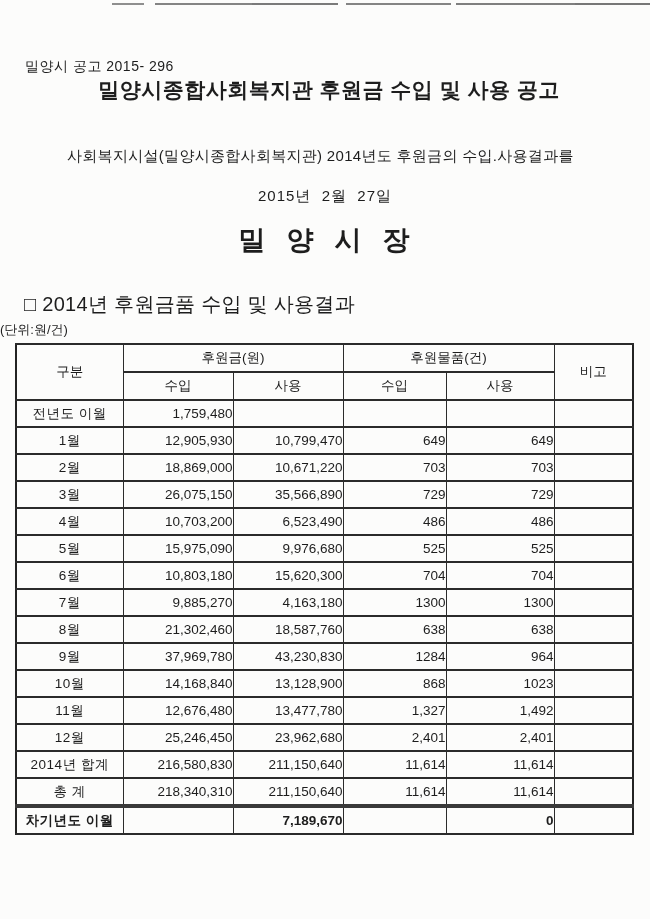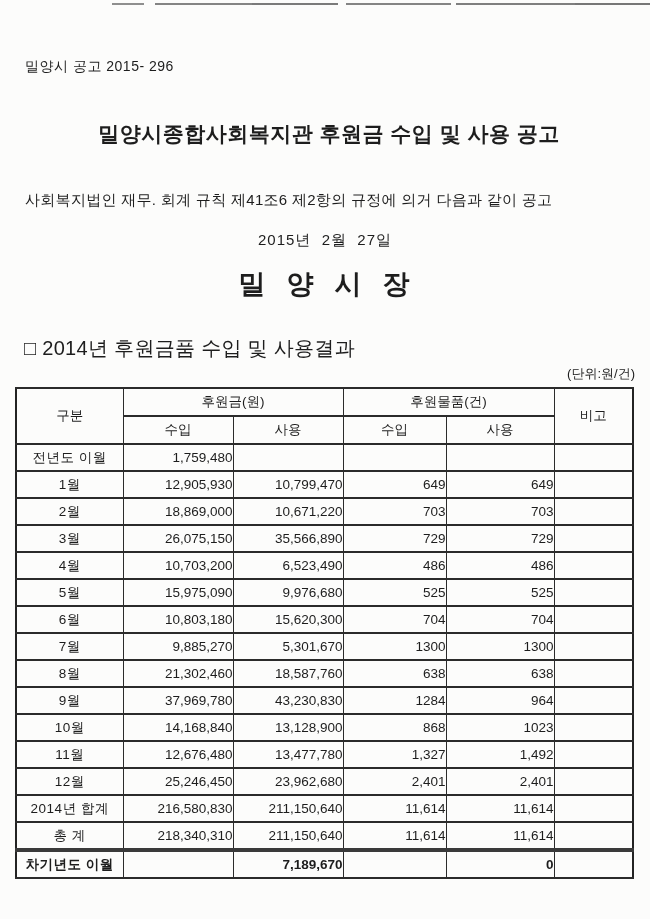--- a/index.html
+++ b/index.html
@@ -18,21 +18,20 @@
       #5c5c5c 8% 26%,#4f4f4f 26% 42%,transparent 42% 43.5%,
       #5c5c5c 43.5% 63%,transparent 63% 64%,
       #555 64% 86%,#4a4a4a 86% 100%);
     opacity:.75;
   }
   .notice-number{
     margin:58px 16px 0 25px;
     font-size:14px;letter-spacing:.5px;
   }
   .doc-title{
-    margin-top:44px;
     text-align:center;
     font-size:21px;font-weight:bold;letter-spacing:.5px;padding-left:8px;
   }
   .doc-body{
     margin:40px 22px 0 25px;
     font-size:15px;line-height:23px;letter-spacing:.3px;
   }
   .doc-body .indent{padding-left:42px;}
   .doc-date{
     margin-top:20px;text-align:center;
@@ -41,21 +40,20 @@
   .doc-signer{
     margin-top:16px;text-align:center;
     font-size:27px;font-weight:bold;white-space:pre;letter-spacing:2px;
   }
   .section-title{
     margin:33px 0 0 24px;
     font-size:20px;letter-spacing:.3px;
   }
   .unit-label{
     margin:3px 15px 0 0;
-    text-align:right;
     font-size:13px;
   }
   table.report{
     margin:4px 0 0 15px;
     border-collapse:collapse;
     table-layout:fixed;
     width:617px;
     font-size:13.5px;
   }
   table.report th,table.report td{
@@ -77,21 +75,21 @@
 </head>
 <body>
 
 <div class="scan-artifact"></div>
 
 <div class="notice-number">밀양시 공고 2015- 296</div>
 
 <div class="doc-title">밀양시종합사회복지관 후원금 수입 및 사용 공고</div>
 
 <div class="doc-body">
-  <div>사회복지법인 재무. 회계 규칙 제41조6 제2항의 규정에 의거 다음과 같이 공고</div>
+  <div class="indent">사회복지시설(밀양시종합사회복지관) 2014년도 후원금의 수입.사용결과를</div>
 </div>
 
 <div class="doc-date">2015년  2월  27일</div>
 
 <div class="doc-signer">밀  양  시  장</div>
 
 <div class="section-title">□ 2014년 후원금품 수입 및 사용결과</div>
 
 <div class="unit-label">(단위:원/건)</div>
 
@@ -171,21 +169,21 @@
     <td class="c-label">6월</td>
     <td class="c-num">10,803,180</td>
     <td class="c-num">15,620,300</td>
     <td class="c-num">704</td>
     <td class="c-num">704</td>
     <td class="c-note"></td>
   </tr>
       <tr>
     <td class="c-label">7월</td>
     <td class="c-num">9,885,270</td>
-    <td class="c-num">5,301,670</td>
+    <td class="c-num">4,163,180</td>
     <td class="c-num">1300</td>
     <td class="c-num">1300</td>
     <td class="c-note"></td>
   </tr>
       <tr>
     <td class="c-label">8월</td>
     <td class="c-num">21,302,460</td>
     <td class="c-num">18,587,760</td>
     <td class="c-num">638</td>
     <td class="c-num">638</td>

